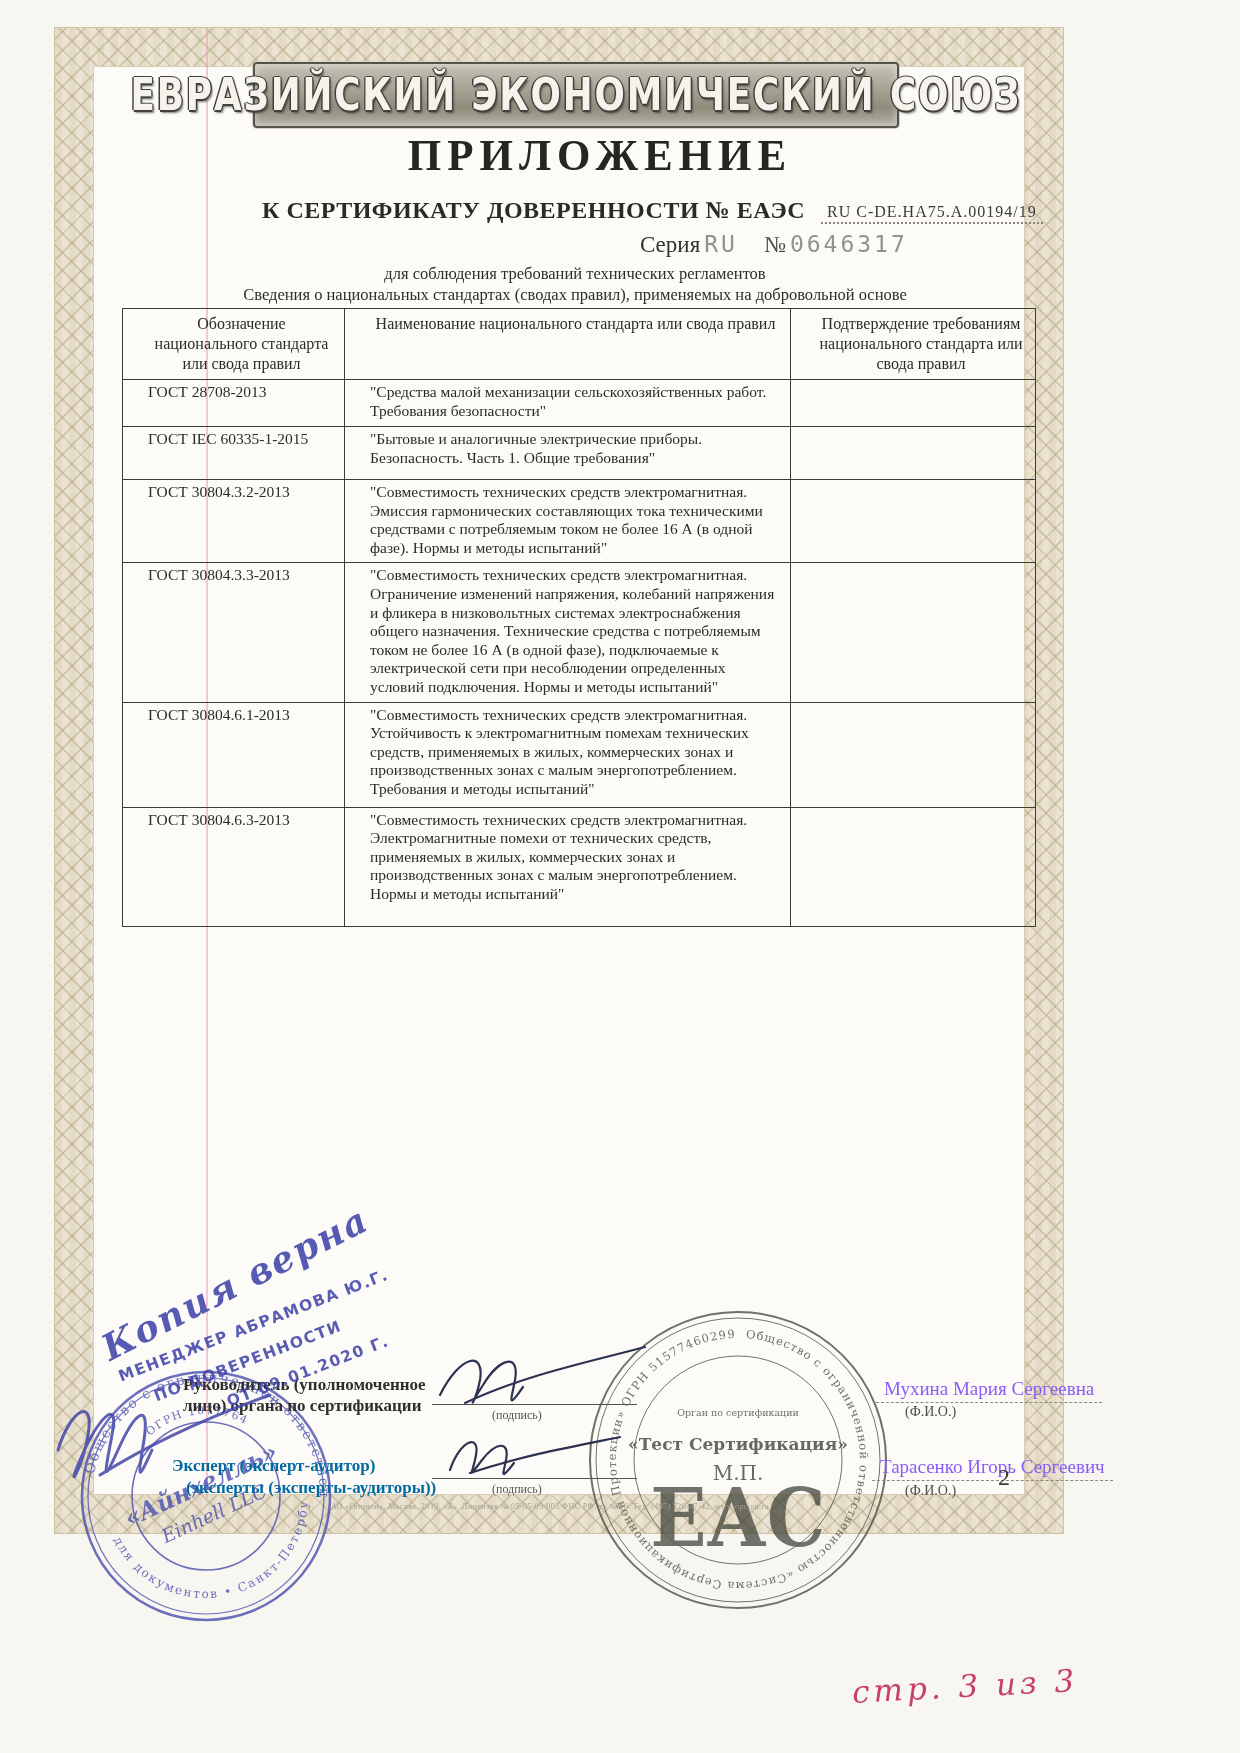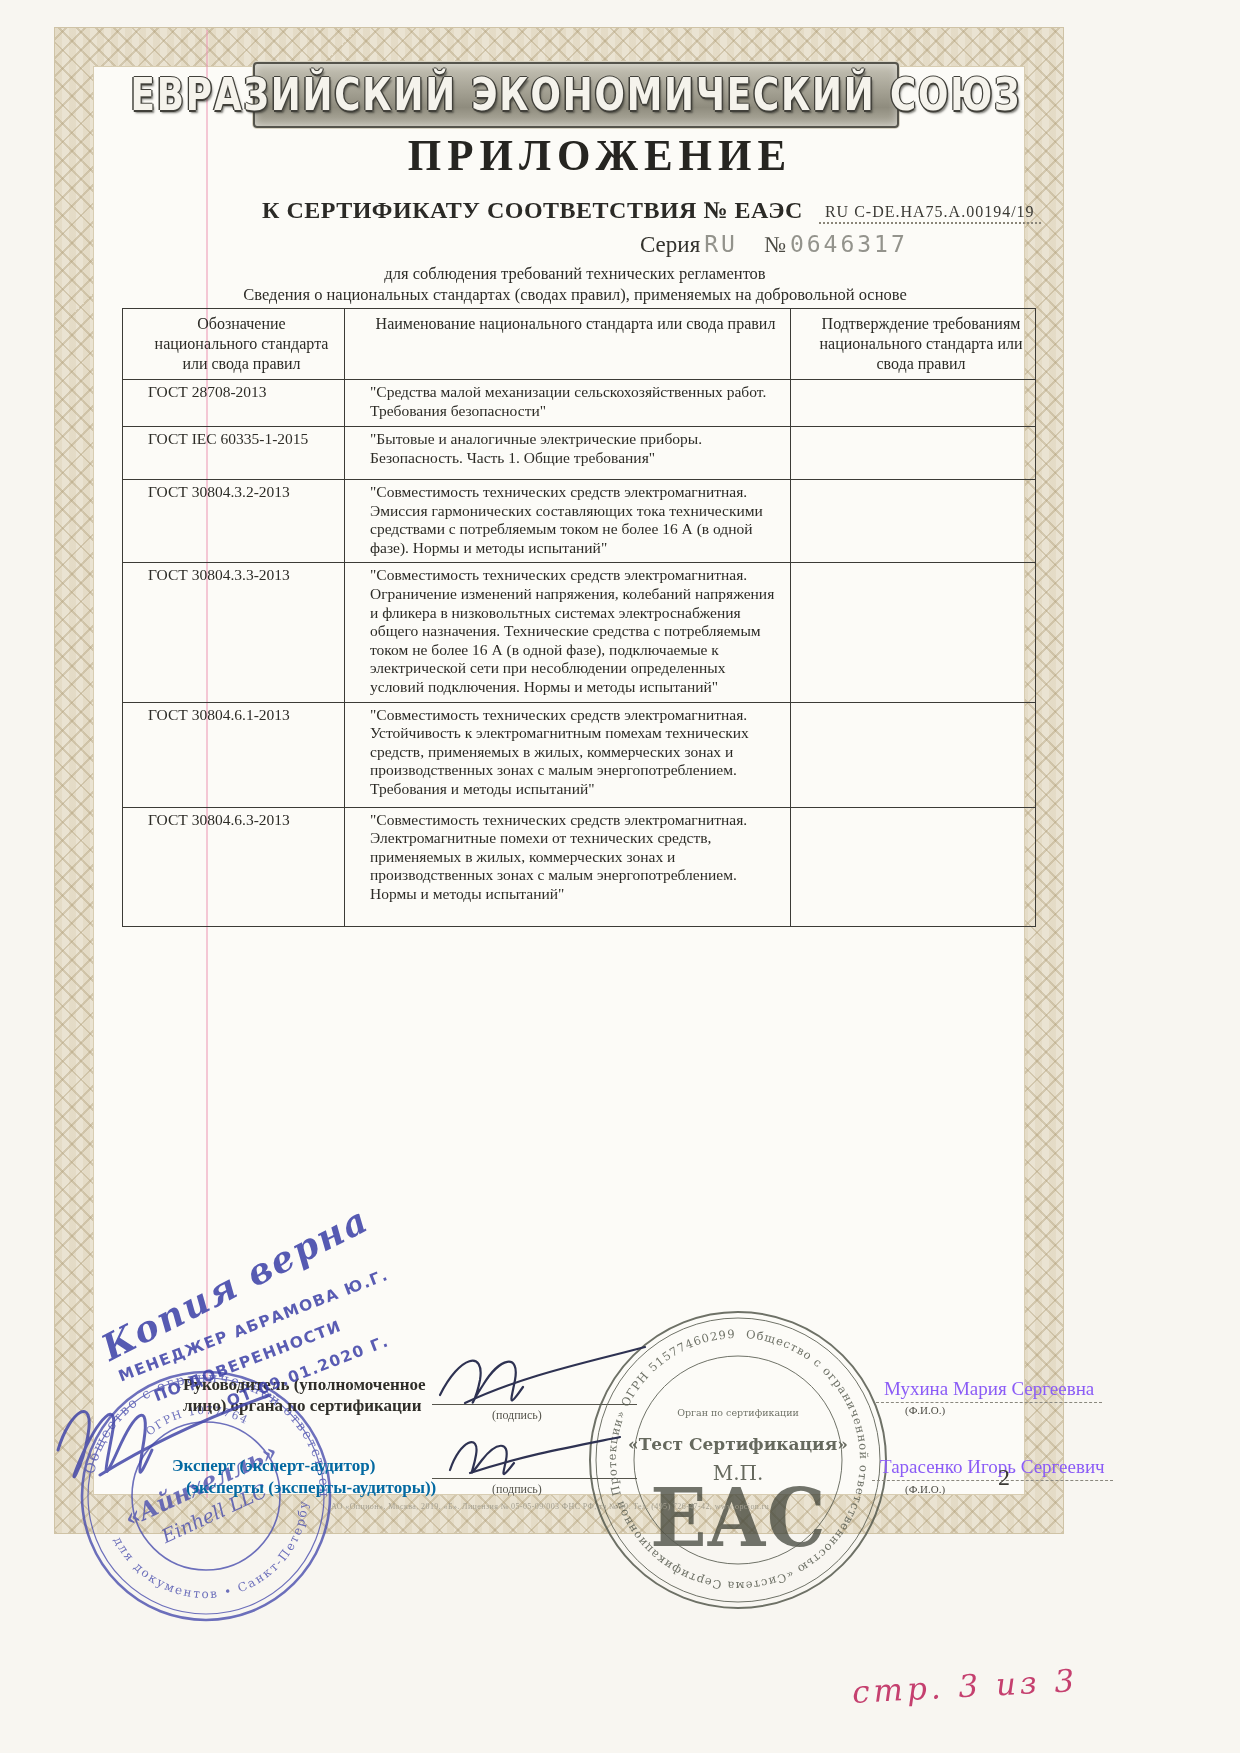--- a/index.html
+++ b/index.html
@@ -55,21 +55,21 @@
   
   .role1{position:absolute;left:183px;top:1374px;width:270px;z-index:7;
     font-size:17px;font-weight:bold;line-height:1.25;color:#2f2e29;}
   .role2{position:absolute;left:172px;top:1455px;width:300px;z-index:7;
     font-size:17px;font-weight:bold;line-height:1.3;color:#0369a1;}
   .role2 .l2{margin-left:14px;}
   .sigline{position:absolute;height:0;border-bottom:1.5px solid #55544c;z-index:6;}
   .sig-cap{position:absolute;font-size:12px;color:#55544c;z-index:7;}
   .fio-name{position:absolute;z-index:7;font-size:19px;color:#8b5cf6;white-space:nowrap;
     border-bottom:1.5px dashed #8a887e;padding:0 8px 2px 8px;}
-  .fio-cap{position:absolute;font-size:11px;color:#4d4c45;z-index:7;}
+  .fio-cap{position:absolute;font-size:14px;color:#4d4c45;z-index:7;}
   .page-no{position:absolute;left:998px;top:1464px;font-size:24px;color:#3a3934;z-index:7;}
   .print-line{position:absolute;left:240px;top:1502px;width:620px;text-align:center;z-index:7;
     font-size:8px;letter-spacing:.4px;color:#a39f90;}
   
   .hand-note{position:absolute;left:852px;top:1668px;z-index:8;
     font-family:"DejaVu Serif", serif;font-style:italic;font-size:31px;letter-spacing:4px;
     color:#c5406f;transform:rotate(-3deg);}
   .copy-note{position:absolute;left:88px;top:1262px;z-index:8;
     font-family:"DejaVu Serif", serif;font-style:italic;font-weight:bold;font-size:36px;
     letter-spacing:2px;color:#4549ab;transform:rotate(-27deg);opacity:.9;}
@@ -91,21 +91,21 @@
     <div class="frame-inner"></div>
   </div>
   <div class="margin-line"></div>
 
   <div class="banner">
     <span>ЕВРАЗИЙСКИЙ ЭКОНОМИЧЕСКИЙ СОЮЗ</span>
   </div>
 
   <div class="title">ПРИЛОЖЕНИЕ</div>
   <div class="subtitle-row">
-    <span class="subtitle">К СЕРТИФИКАТУ СООТВЕТСТВИЯ № ЕАЭС</span>
+    <span class="subtitle">К СЕРТИФИКАТУ ДОВЕРЕННОСТИ № ЕАЭС</span>
     <span class="cert-no">RU C-DE.HA75.A.00194/19</span>
   </div>
   <div class="series-row">
     <span class="series-label">Серия</span>
     <span class="stamp-gray">RU</span>
     <span class="no-sign">№</span>
     <span class="stamp-gray">0646317</span>
   </div>
   <div class="intro">
     <div>для соблюдения требований технических регламентов</div>

